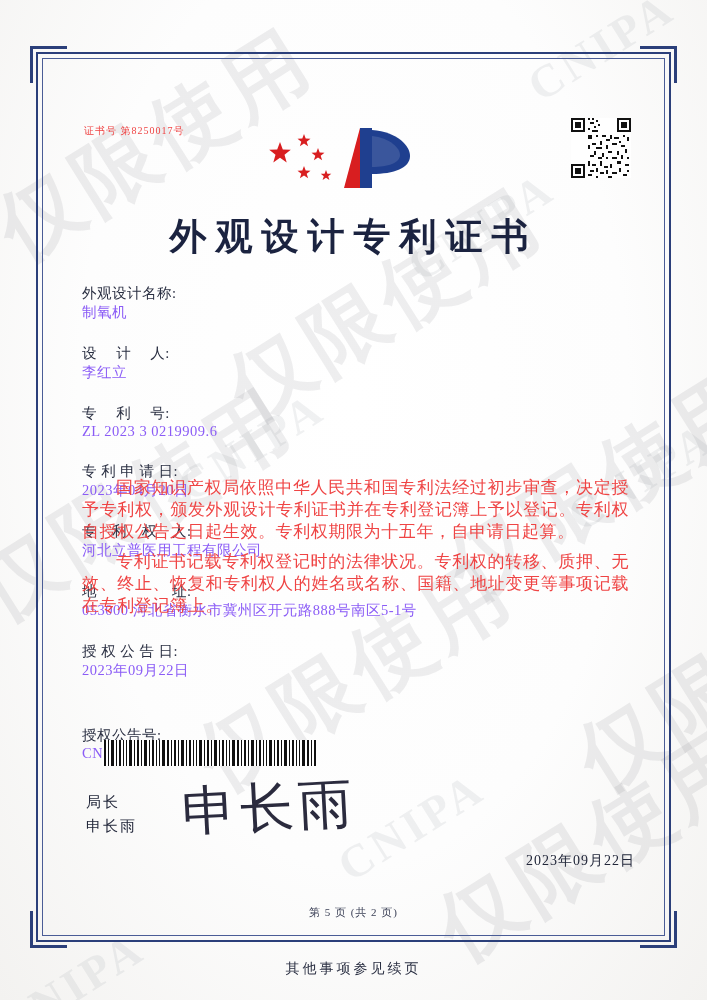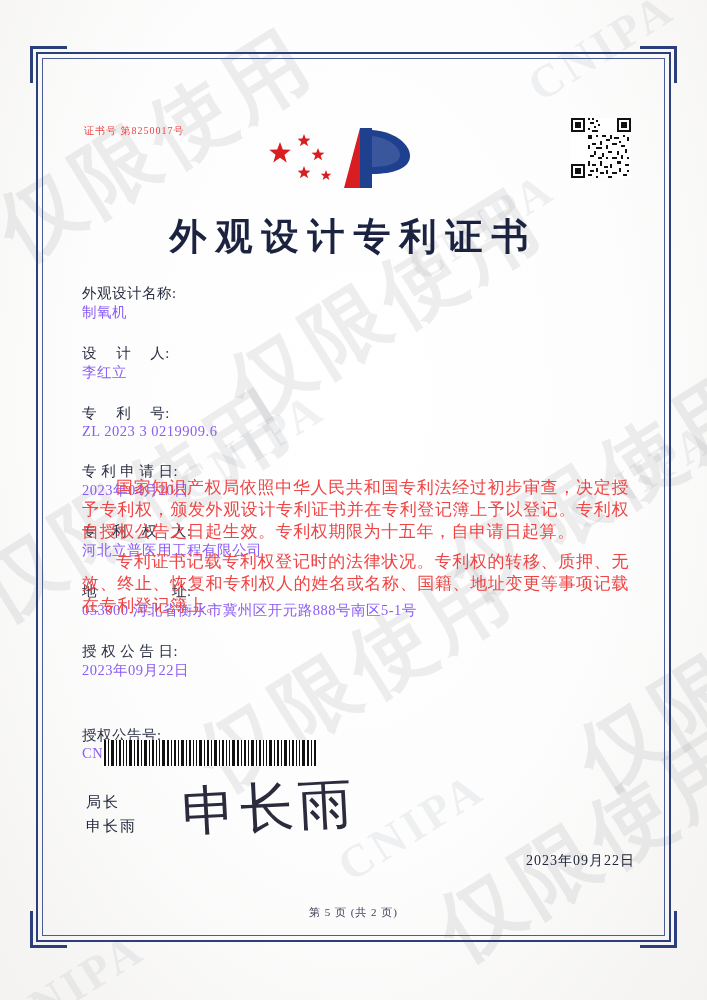--- a/index.html
+++ b/index.html
@@ -469,13 +469,14 @@
       <div>申长雨</div>
     </div>
 
     <div class="signature">申长雨</div>
 
     <div class="issue-date">2023年09月22日</div>
 
     <div class="page-num">第 5 页 (共 2 页)</div>
   </div>
 
+  <div class="footer-note">其他事项参见续页</div>
 </div>
 
 </body></html>

